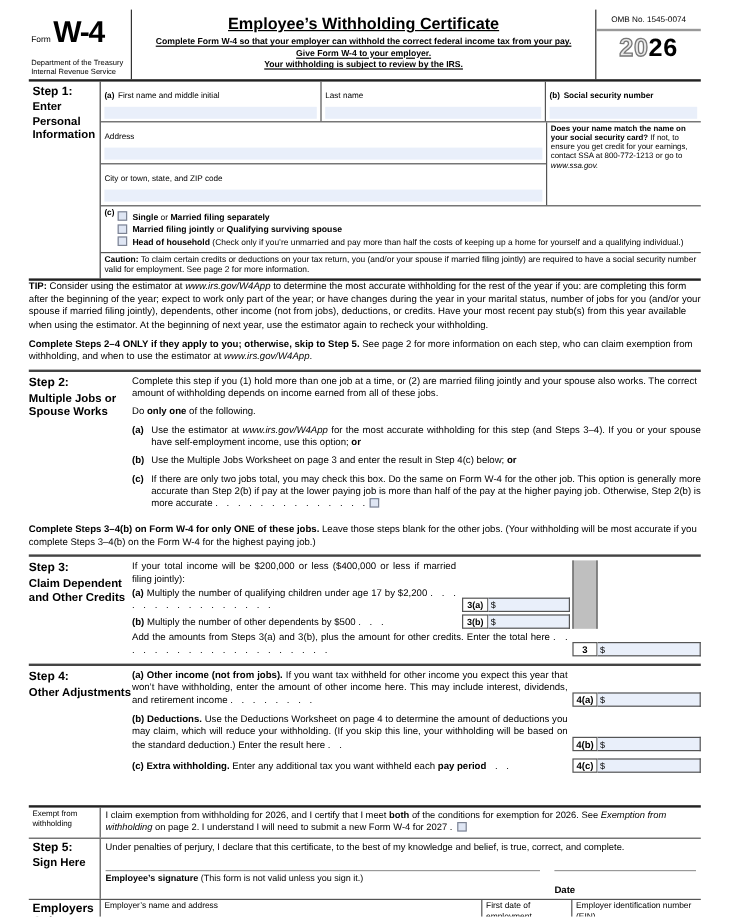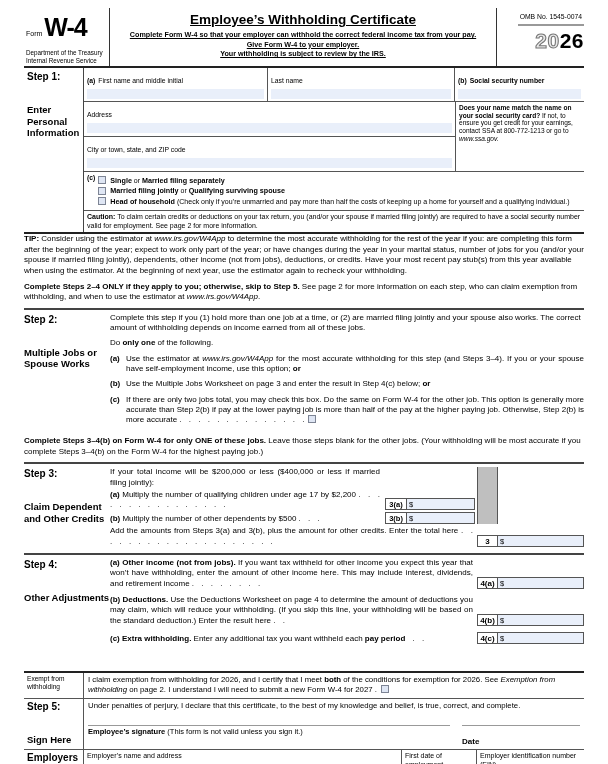--- a/index.html
+++ b/index.html
@@ -15,30 +15,30 @@
   
   .hdr { display: flex; border-bottom: 2.5px solid #222; }
   .hdr-left { width: 86px; border-right: 1.2px solid #333; padding: 5px 3px 2px 2px; }
   .form-word { font-size: 7px; margin-right: 2px; }
   .form-num { font-size: 25px; font-weight: bold; letter-spacing: -1px; }
   .dept { font-size: 6.3px; line-height: 7.6px; }
   .dept-wrap { margin-top: 7px; }
   .hdr-mid { flex: 1; text-align: center; padding: 3px 6px 2px; text-decoration: underline; }
   .title { font-size: 13.5px; font-weight: bold; margin: 1px 0 3px; }
   .sub { font-size: 7.2px; font-weight: bold; line-height: 9.6px; }
-  .hdr-right { width: 88px; border-left: 1.2px solid #333; display: flex; flex-direction: column; align-items: flex-end; }
+  .hdr-right { width: 88px; border-left: 1.2px solid #333; display: flex; flex-direction: column; }
   .omb { font-size: 6.8px; text-align: center; padding: 5px 2px 4px; border-bottom: 2px solid #999; }
   .year { font-size: 21px; font-weight: bold; text-align: center; margin-top: 3px; letter-spacing: 0.5px; }
   .year .outline { color: #e9e9e9; -webkit-text-stroke: 1.1px #777; }
 
   
   .s1 { display: flex; border-bottom: 2.5px solid #222; }
   .s1-label { width: 60px; border-right: 1.2px solid #444; padding: 3px 2px 0 3px; }
   .step-t { font-size: 10px; font-weight: bold; }
-  .step-sub { font-size: 9.5px; font-weight: bold; margin-top: 22px; line-height: 11.5px; }
+  .step-sub { font-size: 9.5px; font-weight: bold; margin-top: 2px; line-height: 11.5px; }
   .s1-body { flex: 1; display: flex; flex-direction: column; }
   .r1 { display: flex; border-bottom: 1px solid #555; }
   .cell { padding: 1px 3px 2px; }
   .ctag { font-weight: bold; font-size: 6.8px; margin-right: 3px; }
   .clabel { font-size: 6.8px; }
   .clabel-b { font-size: 6.8px; font-weight: bold; }
   .blue { background: #e9effa; height: 10px; margin-top: 2px; }
   .c-first { width: 184px; border-right: 1px solid #555; }
   .c-last  { width: 187px; border-right: 1px solid #555; }
   .c-ssn   { width: 129px; }

